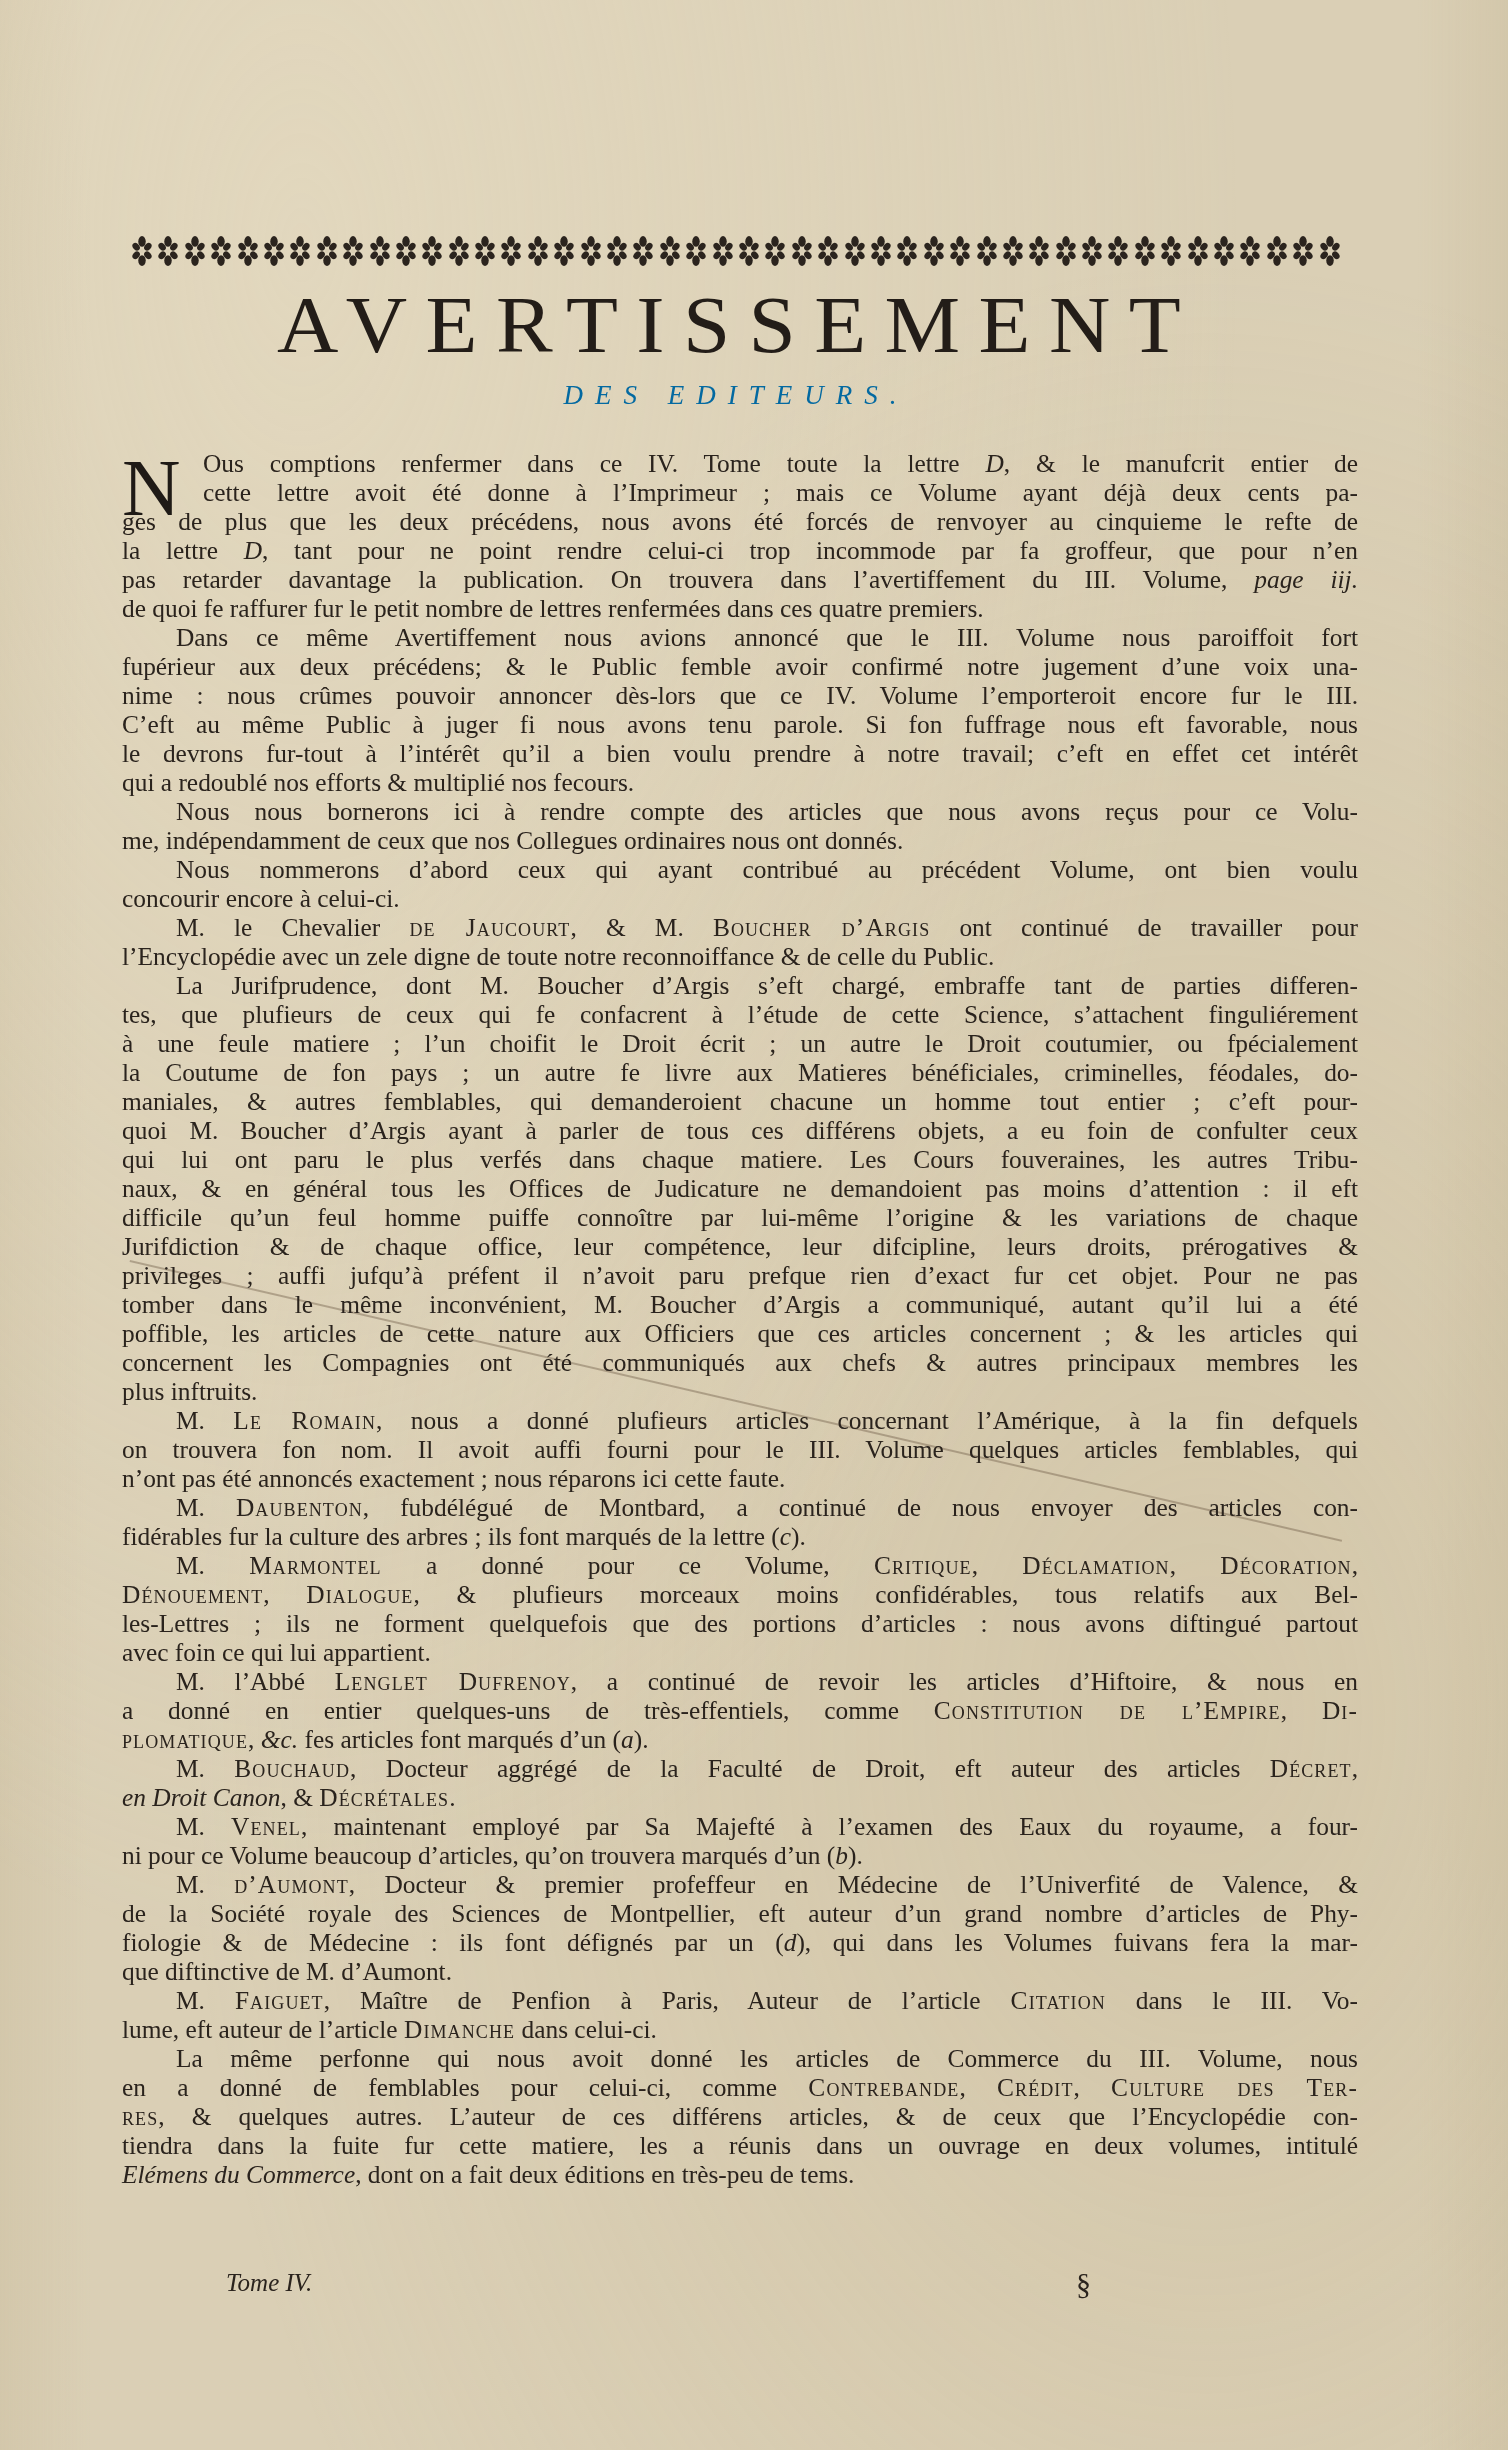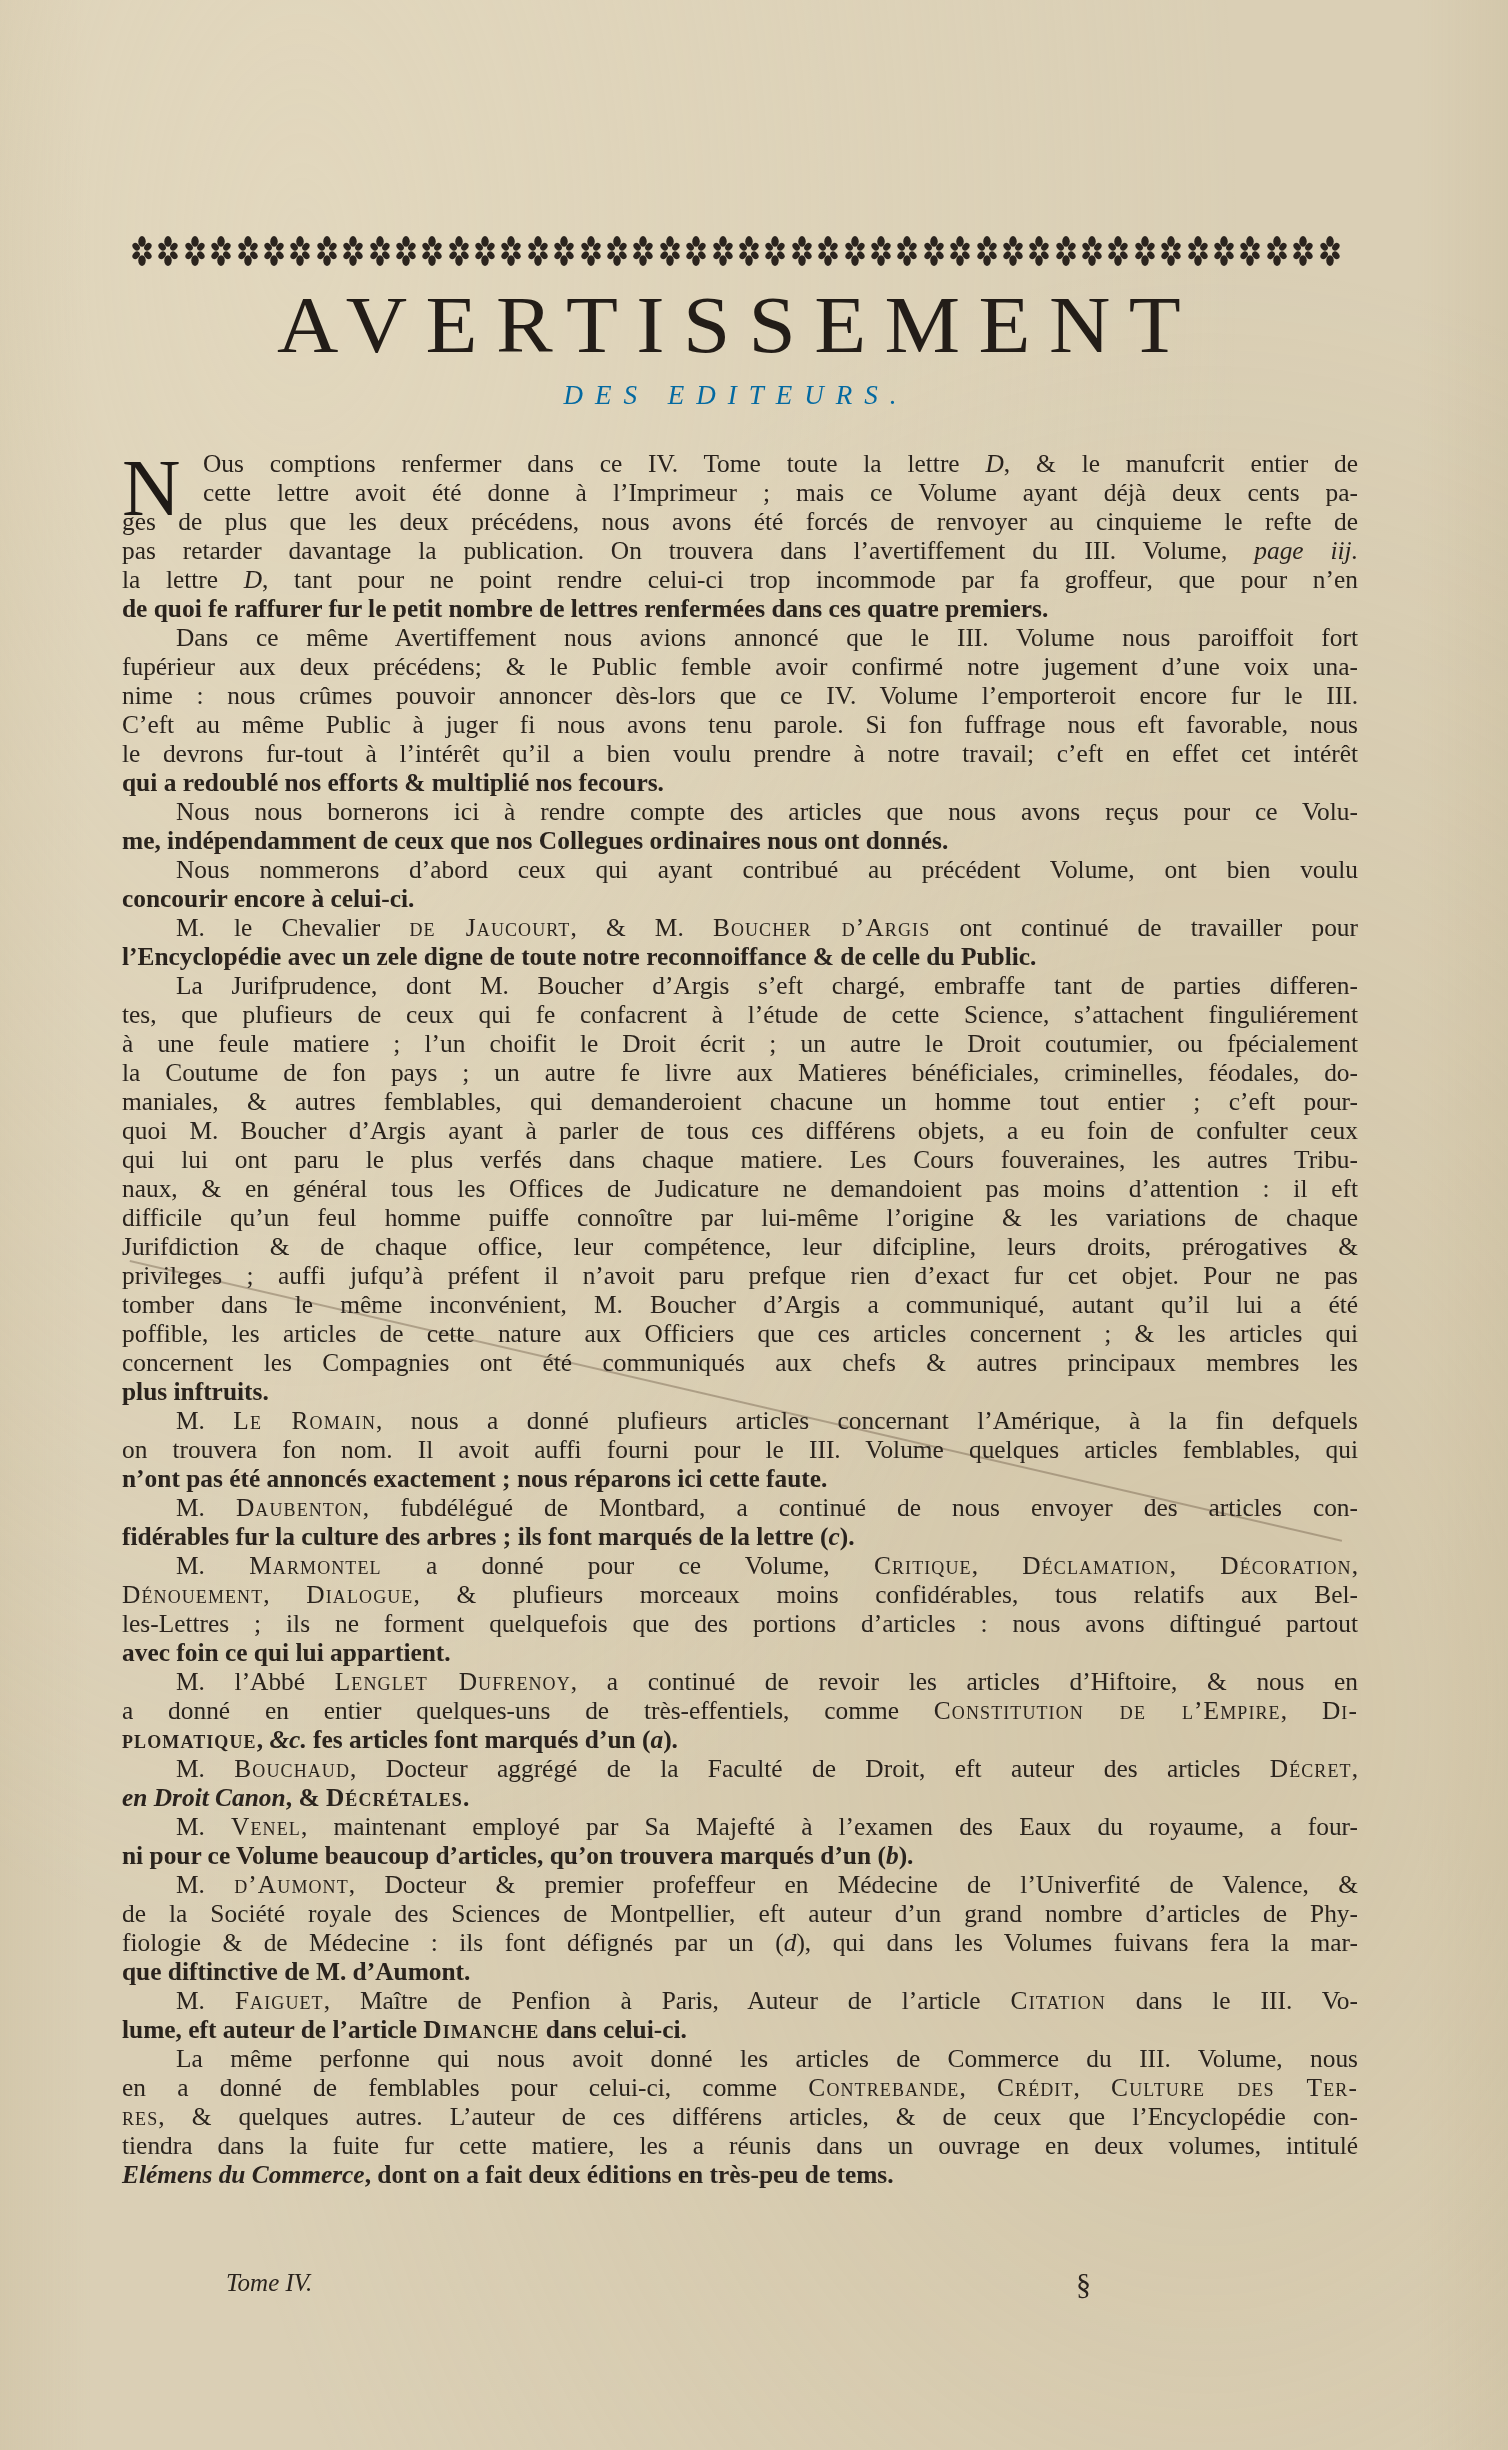--- a/index.html
+++ b/index.html
@@ -38,21 +38,21 @@
 
   .body {
     position:absolute; left:122px; top:449px; width:1236px;
     font-family:"Liberation Serif","DejaVu Serif",serif;
     font-size:25.4px;
   }
   .line {
     height:29px; line-height:29px; white-space:nowrap;
     text-align:justify; text-align-last:justify;
   }
-  .line.last { text-align-last:left;font-weight:bold; }
+  .line.last { text-align-last:left; }
   .line.indent { padding-left:54px; }
   .line.dropindent { padding-left:81px; }
   .sc { font-variant:small-caps; letter-spacing:1.1px; }
   .it { font-style:italic; }
 
   .dropcap {
     position:absolute; left:122px; top:453px;
     font-family:"Liberation Serif","DejaVu Serif",serif;
     font-size:81px; line-height:70px; color:#1f1a16;
   }
@@ -589,22 +589,22 @@
 
   <div class="title">AVERTISSEMENT</div>
   <div class="subtitle">DES EDITEURS.</div>
 
   <div class="dropcap">N</div>
 
   <div class="body" id="body">
       <div class="line dropindent"><span>Ous comptions renfermer dans ce IV. Tome toute la lettre </span><span class="it">D</span><span>, &amp; le manufcrit entier de</span></div>
       <div class="line dropindent"><span>cette lettre avoit été donne à l’Imprimeur ; mais ce Volume ayant déjà deux cents pa-</span></div>
       <div class="line"><span>ges de plus que les deux précédens, nous avons été forcés de renvoyer au cinquieme le refte de</span></div>
+      <div class="line"><span>la lettre </span><span class="it">D</span><span>, tant pour ne point rendre celui-ci trop incommode par fa groffeur, que pour n’en</span></div>
       <div class="line"><span>pas retarder davantage la publication. On trouvera dans l’avertiffement du III. Volume, </span><span class="it">page iij.</span></div>
-      <div class="line"><span>la lettre </span><span class="it">D</span><span>, tant pour ne point rendre celui-ci trop incommode par fa groffeur, que pour n’en</span></div>
       <div class="line last"><span>de quoi fe raffurer fur le petit nombre de lettres renfermées dans ces quatre premiers.</span></div>
       <div class="line indent"><span>Dans ce même Avertiffement nous avions annoncé que le III. Volume nous paroiffoit fort</span></div>
       <div class="line"><span>fupérieur aux deux précédens; &amp; le Public femble avoir confirmé notre jugement d’une voix una-</span></div>
       <div class="line"><span>nime : nous crûmes pouvoir annoncer dès-lors que ce IV. Volume l’emporteroit encore fur le III.</span></div>
       <div class="line"><span>C’eft au même Public à juger fi nous avons tenu parole. Si fon fuffrage nous eft favorable, nous</span></div>
       <div class="line"><span>le devrons fur-tout à l’intérêt qu’il a bien voulu prendre à notre travail; c’eft en effet cet intérêt</span></div>
       <div class="line last"><span>qui a redoublé nos efforts &amp; multiplié nos fecours.</span></div>
       <div class="line indent"><span>Nous nous bornerons ici à rendre compte des articles que nous avons reçus pour ce Volu-</span></div>
       <div class="line last"><span>me, indépendamment de ceux que nos Collegues ordinaires nous ont donnés.</span></div>
       <div class="line indent"><span>Nous nommerons d’abord ceux qui ayant contribué au précédent Volume, ont bien voulu</span></div>

